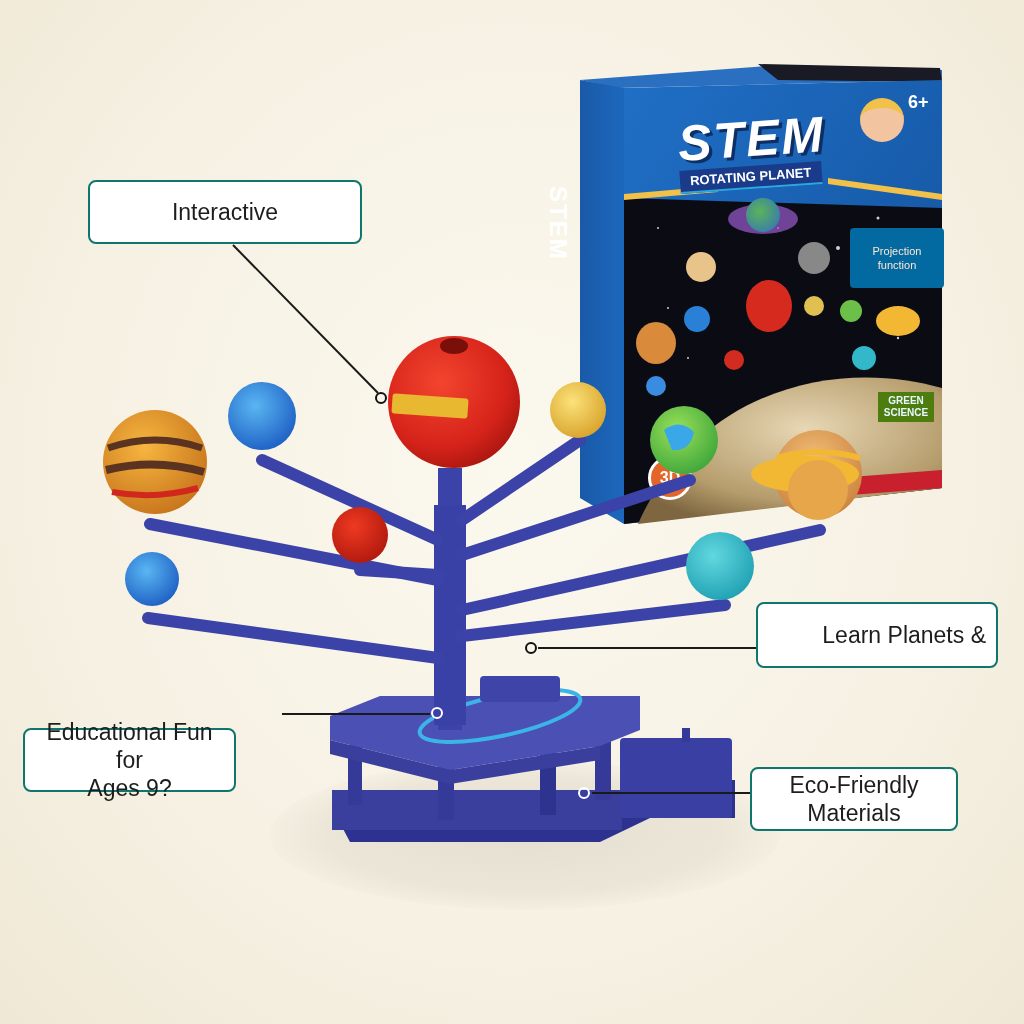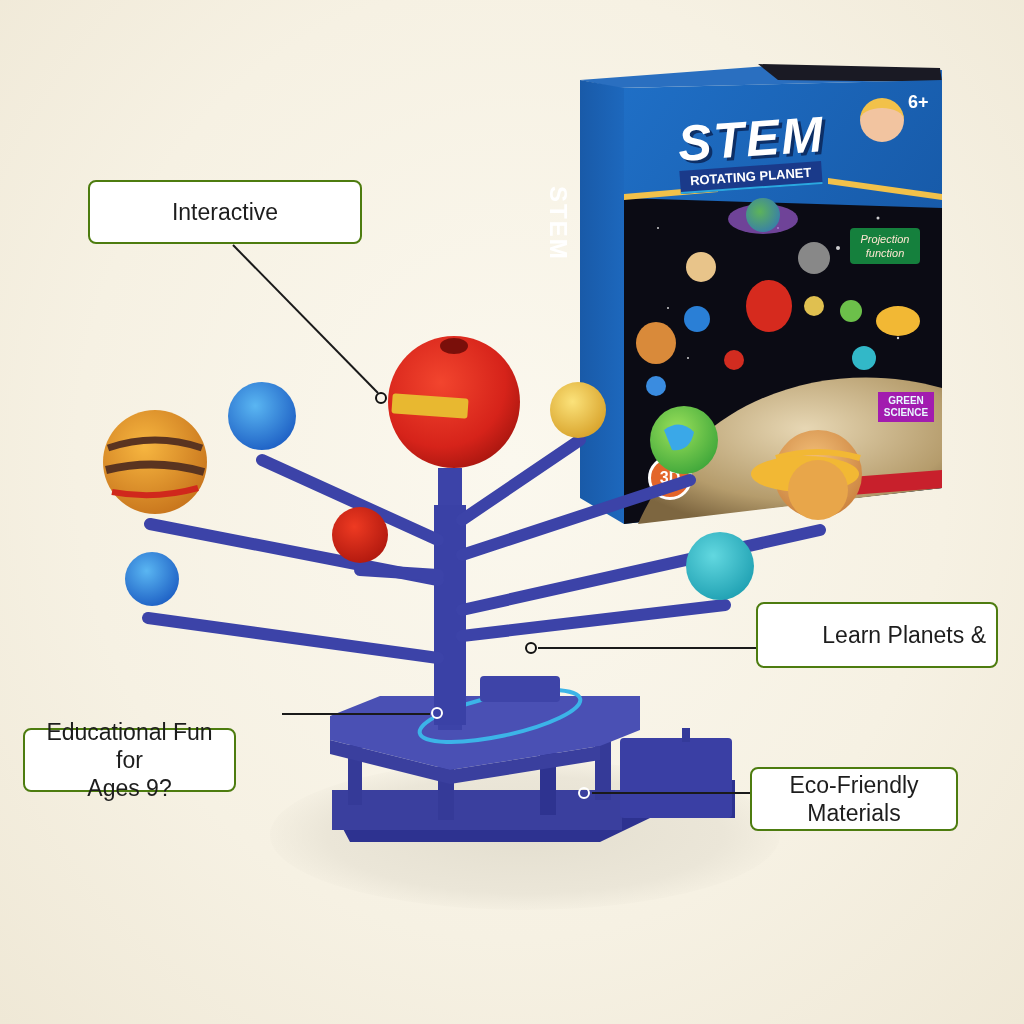--- a/index.html
+++ b/index.html
@@ -3,21 +3,21 @@
 <meta charset="utf-8">
 <style>
   html, body { margin:0; padding:0; }
   body {
     width:1024px; height:1024px; overflow:hidden; position:relative;
     background: radial-gradient(ellipse at 50% 45%, #fbf8ee 0%, #f6f1e3 60%, #efe8d6 100%);
     font-family: "Liberation Sans", sans-serif;
   }
   .abs { position:absolute; }
   .callout {
-    position:absolute; background:#fff; border:2px solid #4d7c0f; border-radius:8px;
+    position:absolute; background:#fff; border:2px solid #0f766e; border-radius:8px;
     box-sizing:border-box; display:flex; align-items:center; justify-content:center;
     text-align:center; color:#1d1d1d; font-size:23px; line-height:28px; padding:4px 10px;
   }
   .dot {
     position:absolute; width:12px; height:12px; border:2px solid #111; border-radius:50%;
     box-sizing:border-box; background:transparent;
   }
   .dot.light { border-color:#fff; }
   svg { position:absolute; left:0; top:0; }
 </style>
@@ -71,22 +71,22 @@
     </g>
 
     <polygon points="260,420 364,412 364,430 260,438" fill="#c8202c"></polygon>
   </svg>
 
   <div class="abs" style="left:100px;top:52px;font-size:50px;font-weight:bold;color:#fff;letter-spacing:2px;transform:rotate(-4deg);text-shadow:3px 3px 0 #0d2f66;font-style:italic;">STEM</div>
   <div class="abs" style="left:102px;top:108px;background:#1a3a8a;color:#fff;font-size:13px;font-weight:bold;padding:3px 10px;transform:rotate(-4deg);border-bottom:2px solid #2aa8e0;">ROTATING PLANET</div>
   <div class="abs" style="left:330px;top:34px;color:#fff;font-weight:bold;font-size:18px;">6+</div>
   <div class="abs" style="left:282px;top:40px;width:44px;height:44px;border-radius:50%;background:#f2c4a0;border-top:10px solid #f2c14a;box-sizing:border-box;"></div>
   <div class="abs" style="left:-6px;top:128px;color:#fff;font-weight:bold;font-size:24px;transform:rotate(90deg);transform-origin:left top;letter-spacing:2px;">STEM</div>
-  <div class="abs" style="left:272px;top:170px;width:62px;background:#15803d;color:#ffe6d2;font-size:11px;line-height:14px;padding:4px;border-radius:4px;text-align:center;font-style:italic;">Projection function</div>
-  <div class="abs" style="left:300px;top:334px;width:50px;background:#a21caf;color:#e8f8ff;font-size:10px;line-height:12px;padding:3px;text-align:center;font-weight:bold;">GREEN SCIENCE</div>
+  <div class="abs" style="left:272px;top:170px;width:62px;background:#0369a1;color:#ffe6d2;font-size:11px;line-height:14px;padding:16px;border-radius:4px;text-align:center;">Projection function</div>
+  <div class="abs" style="left:300px;top:334px;width:50px;background:#4d7c0f;color:#e8f8ff;font-size:10px;line-height:12px;padding:3px;text-align:center;font-weight:bold;">GREEN SCIENCE</div>
   <div class="abs" style="left:70px;top:398px;width:44px;height:44px;border-radius:50%;background:#e3652a;border:3px solid #fff;color:#fff;font-weight:bold;font-size:16px;display:flex;align-items:center;justify-content:center;box-sizing:border-box;">3D</div>
 
   <div class="abs" style="left:150px;top:146px;width:70px;height:30px;border-radius:50%;background:#9a5bd0;opacity:0.7;"></div>
   <div class="abs" style="left:168px;top:140px;width:34px;height:34px;border-radius:50%;background:radial-gradient(circle at 40% 40%,#5db35a,#2d6fc0);"></div>
   <div class="abs" style="left:108px;top:194px;width:30px;height:30px;border-radius:50%;background:#e8c48a;"></div>
   <div class="abs" style="left:220px;top:184px;width:32px;height:32px;border-radius:50%;background:#888;"></div>
   <div class="abs" style="left:168px;top:222px;width:46px;height:52px;border-radius:50%;background:#d62a1e;"></div>
   <div class="abs" style="left:58px;top:264px;width:40px;height:42px;border-radius:50%;background:#d98a3a;"></div>
   <div class="abs" style="left:106px;top:248px;width:26px;height:26px;border-radius:50%;background:#2a7fd6;"></div>
   <div class="abs" style="left:226px;top:238px;width:20px;height:20px;border-radius:50%;background:#e0c050;"></div>

